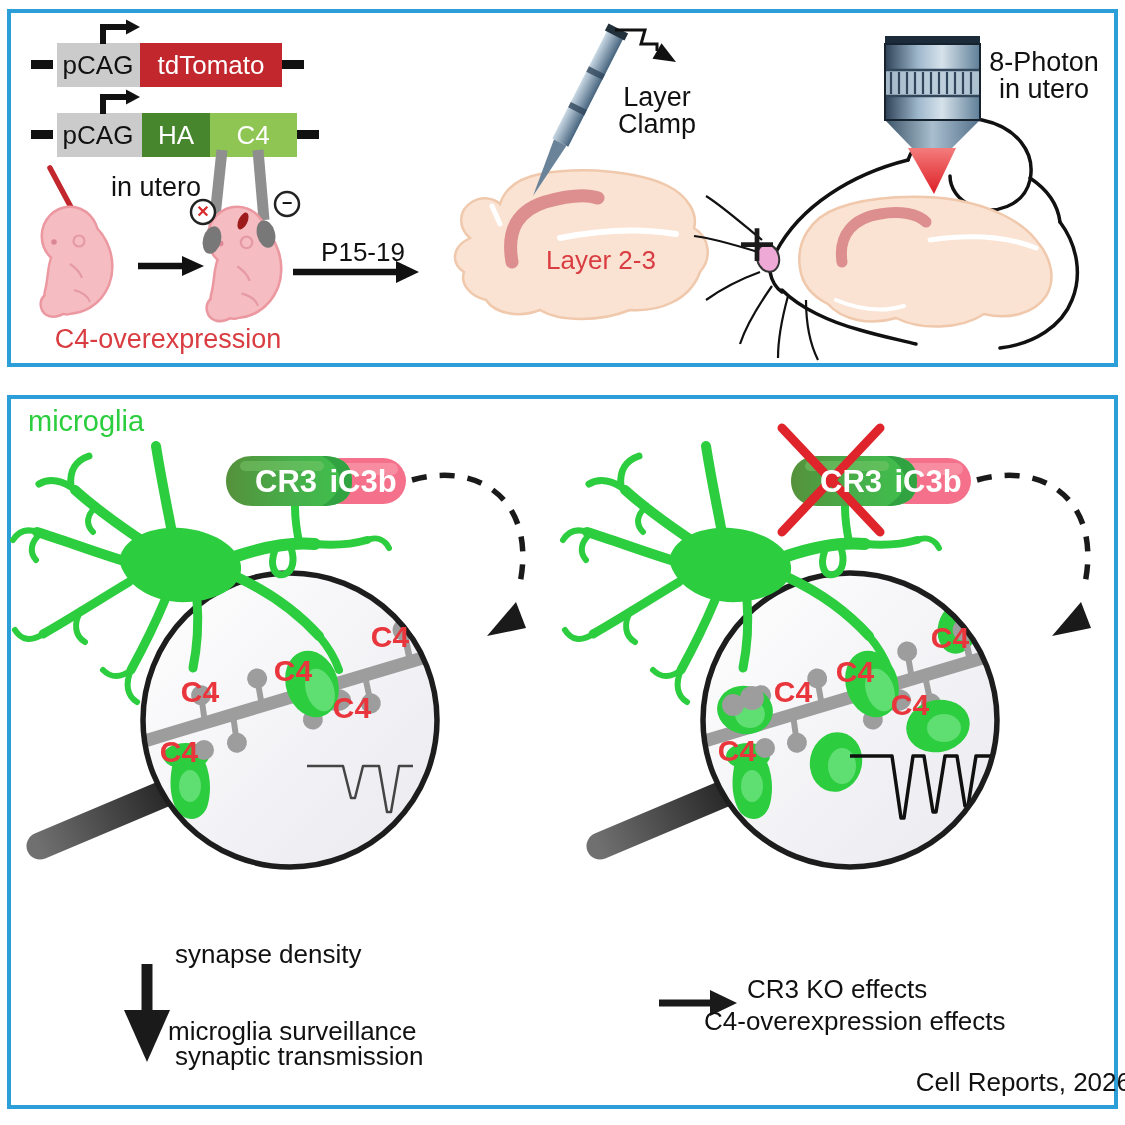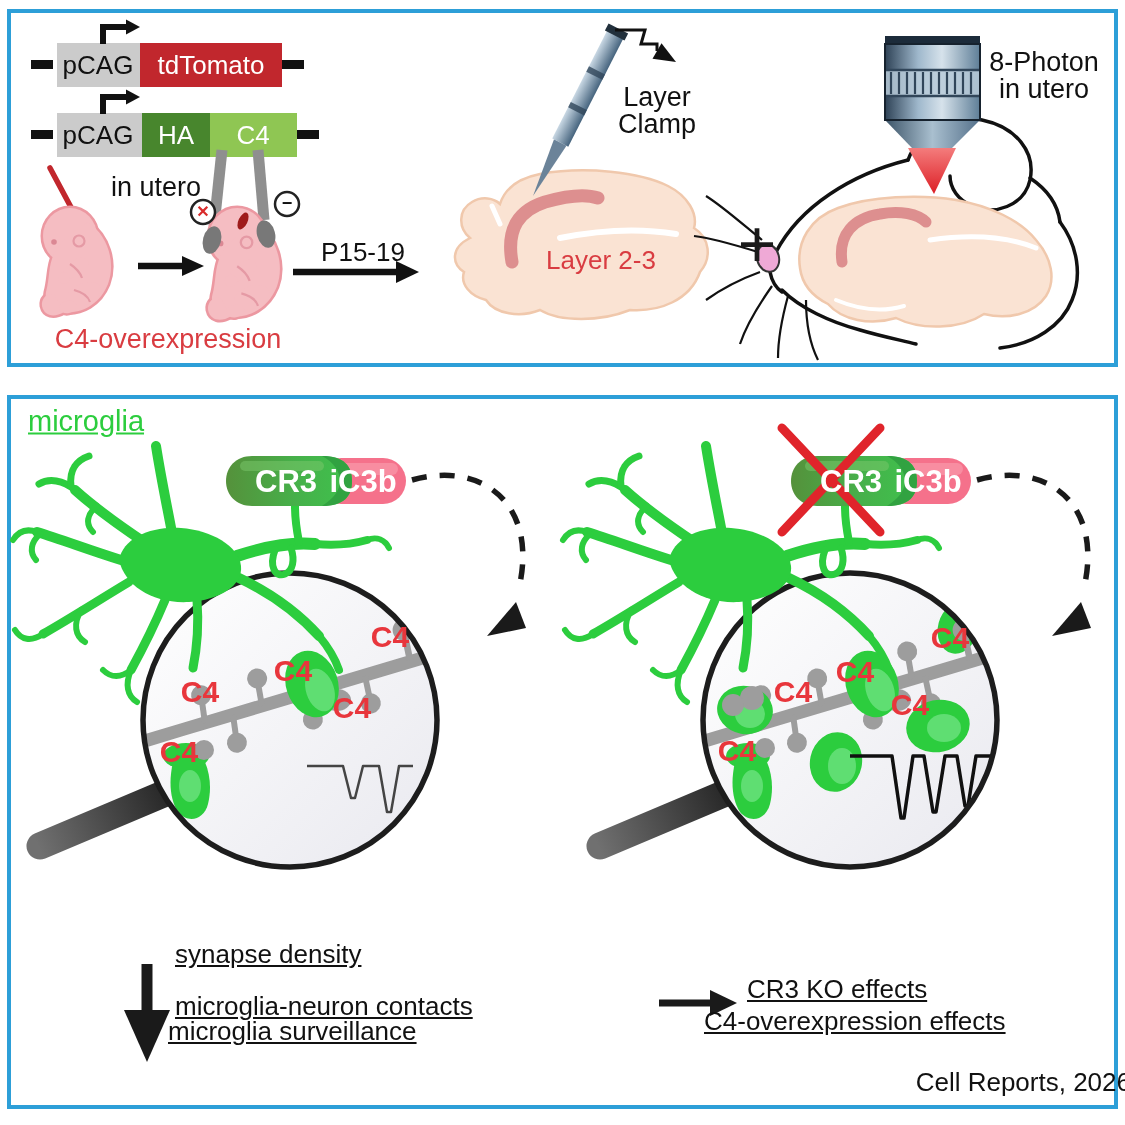--- a/index.html
+++ b/index.html
@@ -1,21 +1,21 @@
 <!DOCTYPE html>
 <html><head>
 <meta charset="utf-8">
 <style>
   html,body{margin:0;padding:0;background:#fff;}
   .canvas{position:relative;width:1125px;height:1125px;background:#fff;overflow:hidden;
           font-family:"Liberation Sans",sans-serif;border-radius:8px;}
   .art{position:absolute;left:0;top:0;}
   .t{position:absolute;font-family:"Liberation Sans",sans-serif;white-space:nowrap;
      transform:translate(-50%,-50%);color:#111;line-height:1;}
-  .tl{transform:translateY(-50%);text-decoration:underline;}
+  .tl{transform:translateY(-50%);}
   .tr{transform:translate(-100%,-50%);margin-left:24px;}
   .f26{font-size:26px}.f27{font-size:27px}.f29{font-size:29px}
   .white{color:#fff}.red{color:#D93C41}.green{color:#2CCD3E}
   .pill{font-size:31px;font-weight:bold;color:#fff;}
   .c4lab{font-size:30px;font-weight:bold;color:#E8363C;}
   .plus{font-size:66px;font-weight:400;color:#1a1a1a;}
   .badgex{font-size:16px;font-weight:bold;color:#D92B2B;}
   .badgem{font-size:18px;font-weight:bold;color:#111;}
   .fetus-stroke{fill:#F5BDC2;stroke:#EC98A1;stroke-width:5;}
   .fetus-fill{fill:#F5BDC2;}
@@ -361,21 +361,21 @@
 <div class="t c4lab" style="left:352px;top:708px">C4</div>
 <div class="t c4lab" style="left:179px;top:752px">C4</div>
 
 <div class="t c4lab" style="left:950px;top:638px">C4</div>
 <div class="t c4lab" style="left:855px;top:672px">C4</div>
 <div class="t c4lab" style="left:793px;top:692px">C4</div>
 <div class="t c4lab" style="left:910px;top:705px">C4</div>
 <div class="t c4lab" style="left:737px;top:751px">C4</div>
 
 <div class="t f26 tl" style="left:175px;top:954px">synapse density</div>
-<div class="t f26 tl" style="left:175px;top:1006px">microglia-neuron contacts</div>
 <div class="t f26 tl" style="left:168px;top:1031px">microglia surveillance</div>
+<div class="t f26 tl" style="left:175px;top:1056px">synaptic transmission</div>
 
 <div class="t f26 tl" style="left:747px;top:989px">CR3 KO effects</div>
 <div class="t f26 tl" style="left:704px;top:1021px">C4-overexpression effects</div>
 
 <div class="t f26 tr" style="left:1107px;top:1082px">Cell Reports, 2026</div>
 
 </div>
 
 </body></html>

